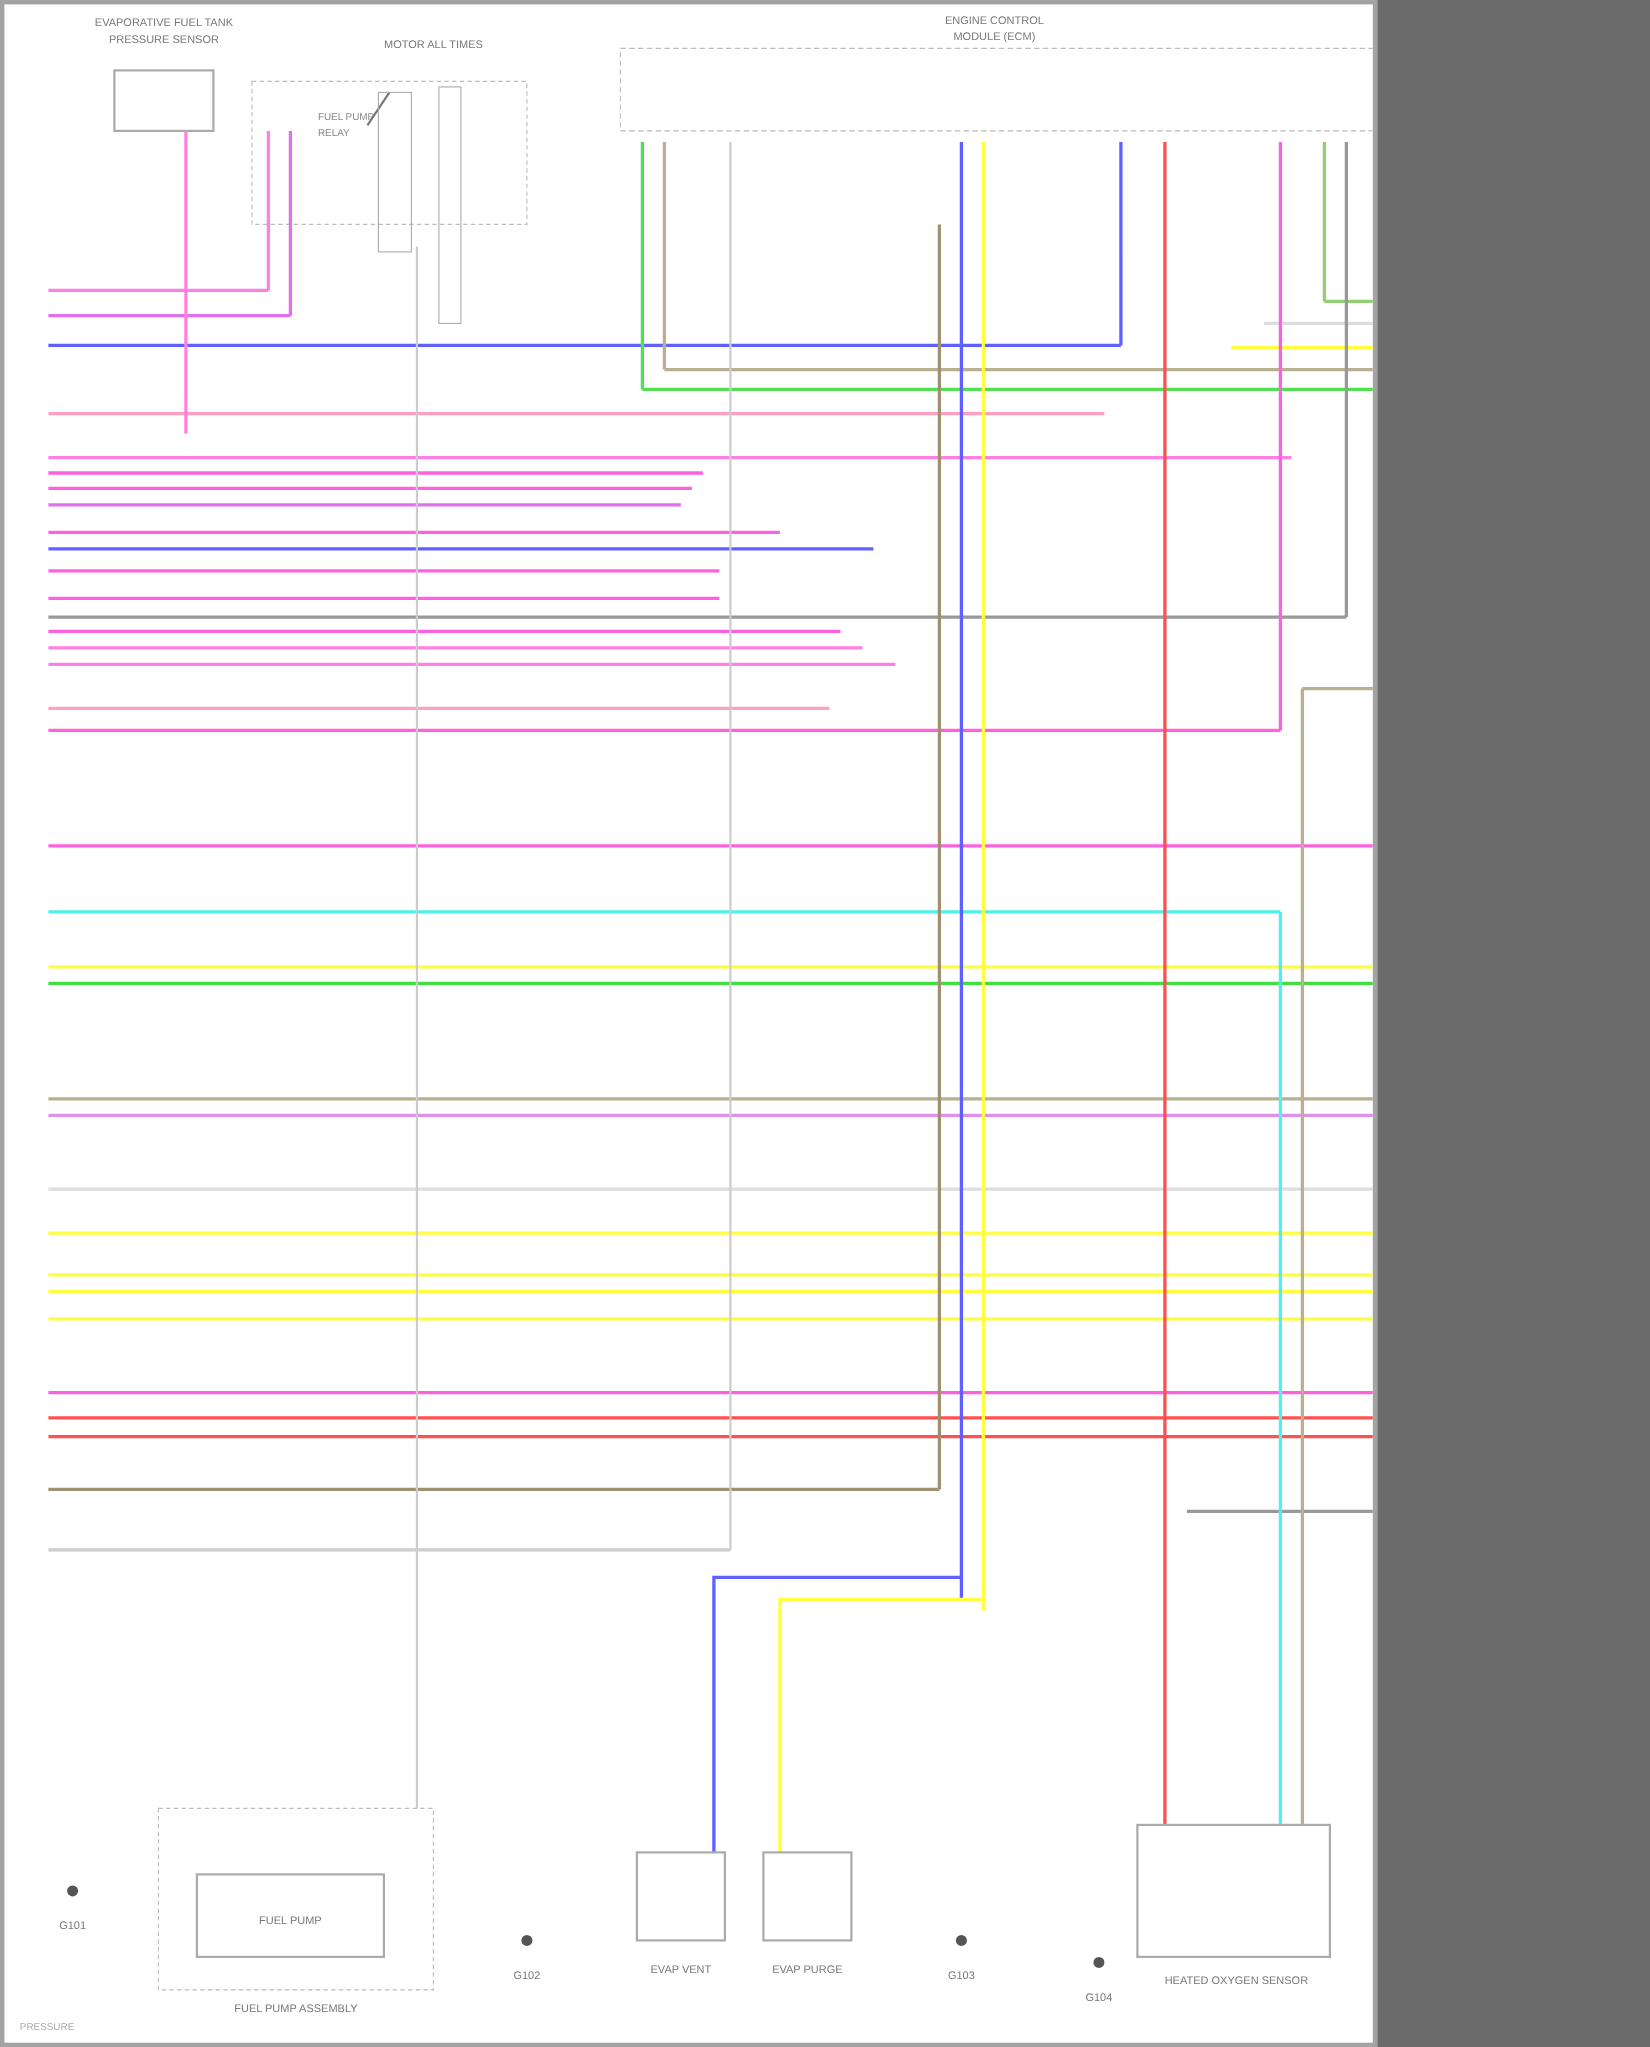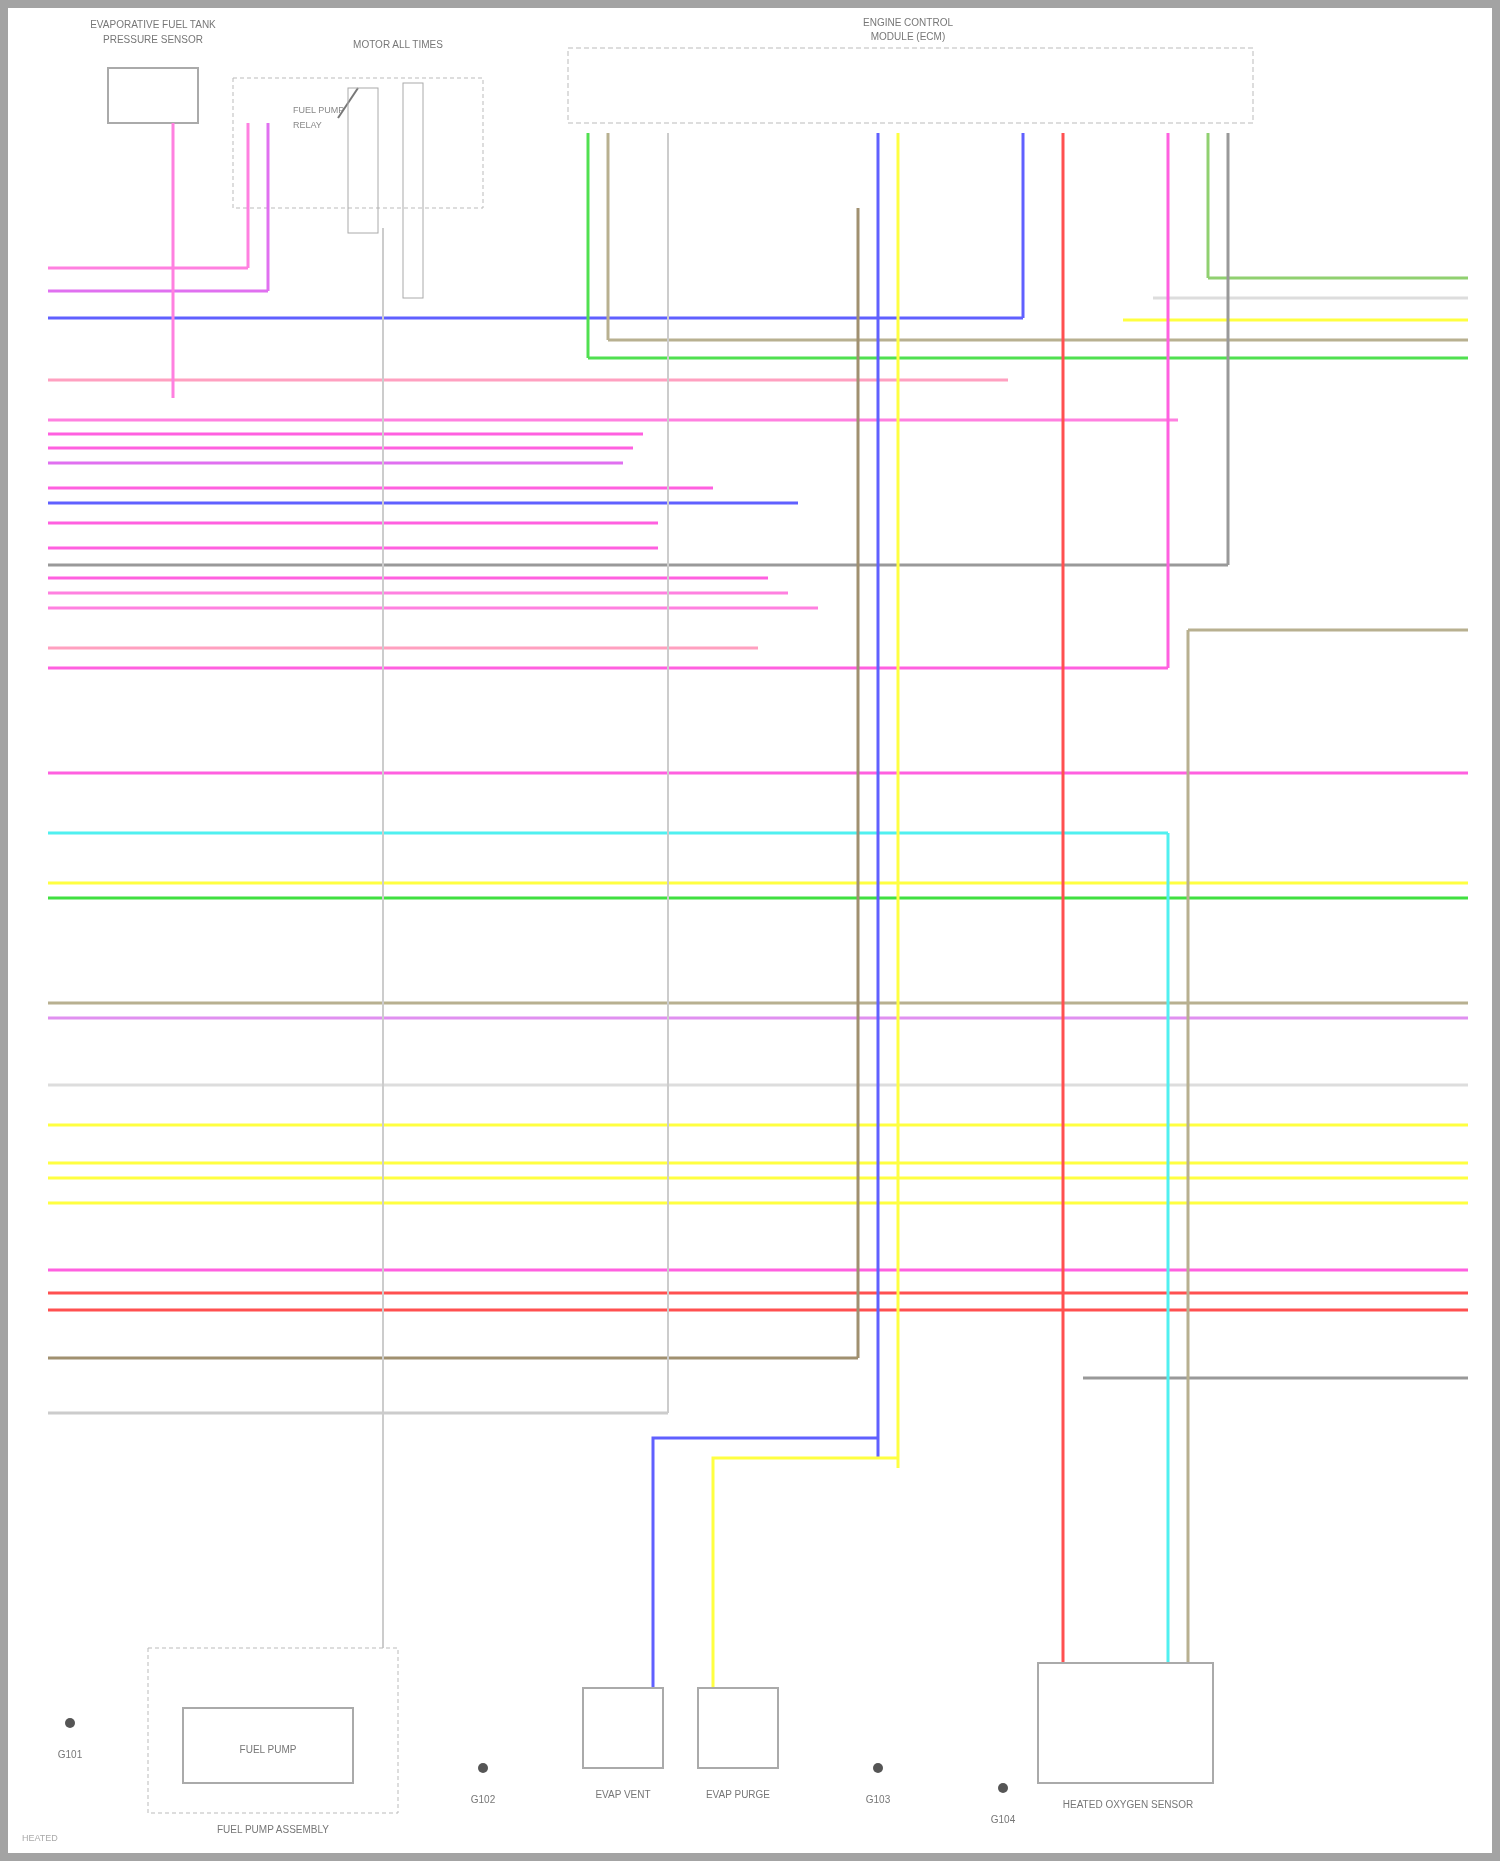--- a/index.html
+++ b/index.html
@@ -1,16 +1,16 @@
 <!DOCTYPE html>
 <html><head>
 <meta charset="utf-8">
 <style>
   html,body{margin:0;padding:0;background:#6b6b6b;}
-  #frame{position:relative;width:1500px;height:1861px;background:#fff;border:8px solid #a3a3a3;box-sizing:border-box;overflow:hidden;font-family:"Liberation Sans",sans-serif;}
+  #frame{position:relative;width:1252px;height:1861px;background:#fff;border:4px solid #a3a3a3;box-sizing:border-box;overflow:hidden;font-family:"Liberation Sans",sans-serif;}
   svg{position:absolute;left:0;top:0;}
   .lbl{font-family:"Liberation Sans",sans-serif;font-size:9px;fill:#888;}
   .ttl{font-family:"Liberation Sans",sans-serif;font-size:10px;fill:#777;text-anchor:middle;}
   #footer{position:absolute;left:14px;bottom:10px;font-size:9px;color:#aaa;}
 </style>
 </head>
 <body>
 
 <div id="frame">
 <svg width="1500" height="1861" viewBox="0 0 1500 1861">
@@ -115,14 +115,14 @@
     <circle cx="62" cy="1715" r="5"></circle>
     <circle cx="475" cy="1760" r="5"></circle>
     <circle cx="870" cy="1760" r="5"></circle>
     <circle cx="995" cy="1780" r="5"></circle>
   </g>
   <text x="62" y="1750" class="ttl">G101</text>
   <text x="475" y="1795" class="ttl">G102</text>
   <text x="870" y="1795" class="ttl">G103</text>
   <text x="995" y="1815" class="ttl">G104</text>
 </svg>
-<div id="footer">HEATED</div>
+<div id="footer">PRESSURE</div>
 </div>
 
 </body></html>

